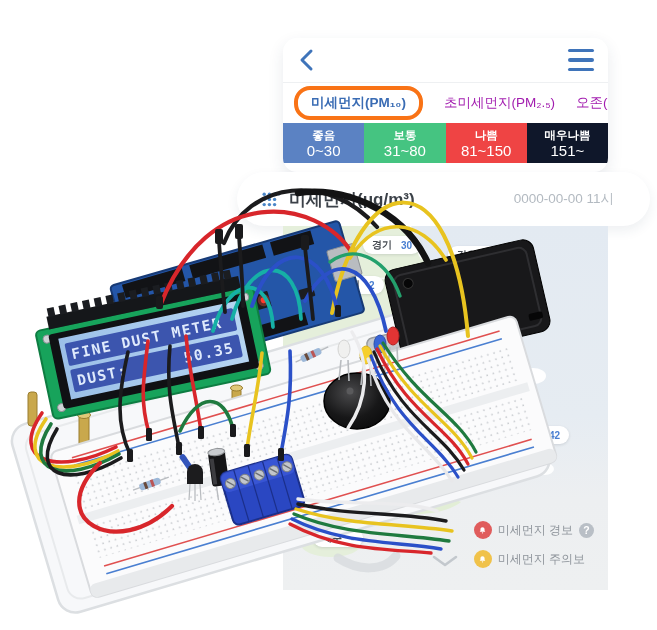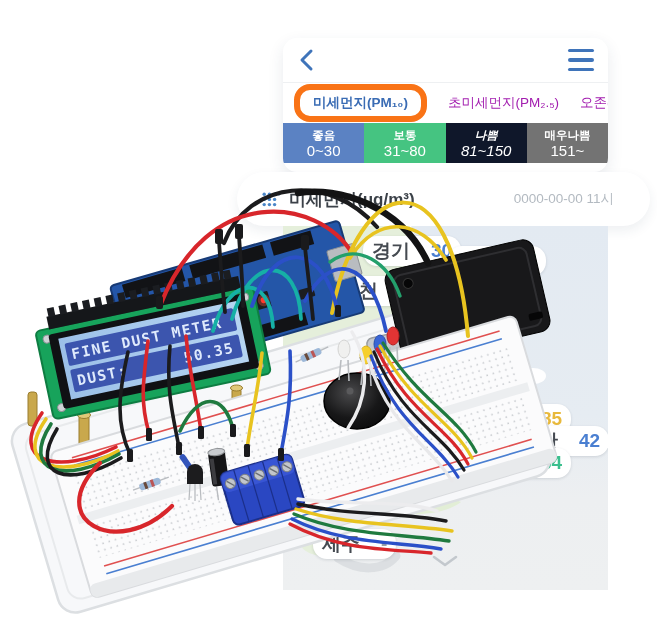--- a/index.html
+++ b/index.html
@@ -8,38 +8,38 @@
   .app-layer{position:absolute;inset:0;z-index:1;}
   
   .header-card{position:absolute;left:283px;top:38px;width:325px;height:134px;background:#fff;
     border-radius:14px;box-shadow:0 6px 16px rgba(40,60,90,.10);overflow:hidden;}
   .nav-row{position:relative;height:44px;border-bottom:1px solid #eef0f2;}
   .back-btn{position:absolute;left:13px;top:10px;width:24px;height:24px;cursor:pointer;}
   .menu-btn{position:absolute;right:14px;top:11px;width:26px;height:22px;cursor:pointer;display:flex;flex-direction:column;justify-content:space-between;}
   .menu-btn i{display:block;height:3.2px;background:#3f74ba;border-radius:2px;}
   .tabs-row{display:flex;align-items:center;gap:21px;height:40px;padding-left:11px;white-space:nowrap;overflow:hidden;}
   .tab{font-size:13.5px;color:#a21caf;flex:0 0 auto;cursor:pointer;}
-  .tab.active{color:#3a6cb4;font-weight:bold;border:6px solid #f97316;border-radius:16px;padding:4px 13px;}
+  .tab.active{color:#3a6cb4;font-weight:bold;border:4px solid #f97316;border-radius:16px;padding:4px 13px;}
   .legend-row{display:flex;height:40px;}
   .legend-block{flex:1;color:#fff;text-align:center;padding-top:4.5px;line-height:15px;}
   .legend-label{font-size:11.5px;font-weight:bold;display:block;}
   .legend-range{font-size:15px;display:block;}
   
   .title-card{position:absolute;left:237px;top:172px;width:413px;height:54px;background:#fff;
     border-radius:27px;box-shadow:0 5px 12px rgba(40,60,90,.08);display:flex;align-items:center;}
   .dots-icon{margin-left:25px;margin-right:8px;flex:0 0 auto;}
   .title-text{font-size:17px;font-weight:bold;color:#3b4148;}
   .title-date{position:absolute;right:36px;font-size:13.5px;color:#b3bac1;}
   
   .map-panel{position:absolute;left:283px;top:226px;width:325px;height:364px;
     background:linear-gradient(#e3eaf2 0%,#e6ecf2 52%,#edeff1 75%,#eef0f1 100%);overflow:hidden;}
   .map-svg{position:absolute;left:0;top:0;}
-  .region-pill{position:absolute;background:#fff;border-radius:14px;padding:2px 9px;font-size:19px;
+  .region-pill{position:absolute;background:#fff;border-radius:14px;padding:2px 9px;font-size:10px;
     font-weight:bold;color:#454a51;box-shadow:0 1px 3px rgba(30,40,60,.14);white-space:nowrap;
-    display:flex;gap:21px;align-items:center;cursor:pointer;}
+    display:flex;gap:9px;align-items:center;cursor:pointer;}
   .pill-bells{position:absolute;display:flex;gap:2px;}
   .mini-bell{width:16px;height:16px;border-radius:50%;display:flex;align-items:center;justify-content:center;}
   .alert-legend{position:absolute;right:14px;bottom:22px;display:flex;flex-direction:column;gap:11px;}
   .alert-row{display:flex;align-items:center;gap:6px;}
   .alert-bell{width:18px;height:18px;border-radius:50%;display:flex;align-items:center;justify-content:center;}
   .alert-label{font-size:12px;color:#8d939a;}
   .help-circle{width:15px;height:15px;border-radius:50%;background:#b9bfc6;color:#fff;font-size:10.5px;
     font-weight:bold;display:flex;align-items:center;justify-content:center;cursor:pointer;}
   .map-chevron{position:absolute;left:148px;bottom:22px;cursor:pointer;}
   
@@ -69,25 +69,25 @@
     </div>
     <div class="legend-row">
       <div class="legend-block" style="background: rgb(91, 130, 195);">
         <span class="legend-label">좋음</span>
         <span class="legend-range">0~30</span>
       </div>
       <div class="legend-block" style="background: rgb(69, 196, 129);">
         <span class="legend-label">보통</span>
         <span class="legend-range">31~80</span>
       </div>
-      <div class="legend-block" style="background: #0f172a; font-style: italic;">
+      <div class="legend-block" style="background: #ef4444;">
         <span class="legend-label">나쁨</span>
         <span class="legend-range">81~150</span>
       </div>
-      <div class="legend-block" style="background: #737373;">
+      <div class="legend-block" style="background: #0f172a;">
         <span class="legend-label">매우나쁨</span>
         <span class="legend-range">151~</span>
       </div>
     </div>
   </div>
 
   <div class="title-card">
     <svg class="dots-icon" width="19" height="15" viewBox="0 0 19 15">
       <g fill="#4a86c8">
         <circle cx="2.2" cy="2.2" r="1.7"></circle>
@@ -160,20 +160,41 @@
     </div>
     <div class="region-pill" style="left:190px;top:222px;">
       <span>부산</span>
       <span style="color: rgb(59, 191, 142);">64</span>
     </div>
     <div class="region-pill" style="left:30px;top:303px;">
       <span>제주</span>
       <span style="color: rgb(154, 160, 166);">-</span>
     </div>
 
+    <div class="alert-legend">
+      <div class="alert-row">
+        <span class="alert-bell" style="background: rgb(224, 92, 92);">
+          <svg width="11" height="11" viewBox="0 0 16 16">
+              <path d="M8 3.2c1.8 0 3 1.3 3 3v2.2l1.1 1.4H3.9L5 8.4V6.2c0-1.7 1.2-3 3-3z" fill="#fff"></path>
+              <circle cx="8" cy="11.4" r="1" fill="#fff"></circle>
+            </svg>
+        </span>
+        <span class="alert-label">미세먼지 경보</span>
+        <span class="help-circle">?</span>
+      </div>
+      <div class="alert-row">
+        <span class="alert-bell" style="background: rgb(240, 194, 74);">
+          <svg width="11" height="11" viewBox="0 0 16 16">
+              <path d="M8 3.2c1.8 0 3 1.3 3 3v2.2l1.1 1.4H3.9L5 8.4V6.2c0-1.7 1.2-3 3-3z" fill="#fff"></path>
+              <circle cx="8" cy="11.4" r="1" fill="#fff"></circle>
+            </svg>
+        </span>
+        <span class="alert-label">미세먼지 주의보</span>
+      </div>
+    </div>
 
     <svg class="map-chevron" width="28" height="14" viewBox="0 0 28 14">
       <polyline points="3,3 14,11 25,3" fill="none" stroke="#c3c8cd" stroke-width="2.6" stroke-linecap="round" stroke-linejoin="round"></polyline>
     </svg>
   </div>
 </div>
 
 <svg class="photo-layer" width="657" height="630" viewBox="0 0 657 630">
   <defs>
     <pattern id="bbholes" width="6.5" height="6.5" patternUnits="userSpaceOnUse">

